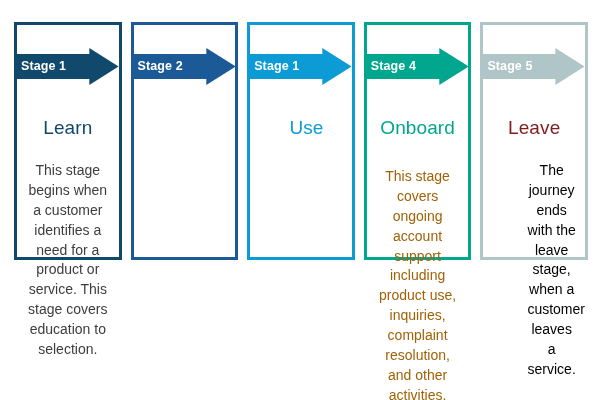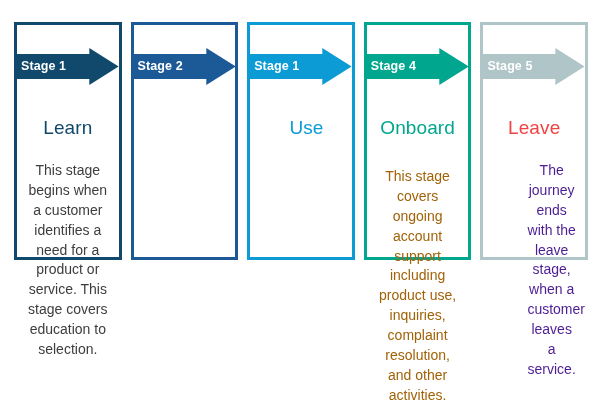--- a/index.html
+++ b/index.html
@@ -145,17 +145,17 @@
     <div class="stage-body" style="color: #a16207;">This stage covers ongoing account support including product use, inquiries, complaint resolution, and other activities.</div>
   </div>
 
   <div class="stage-column c-5" style="border-color: rgb(176, 197, 200);">
     <div class="stage-banner">
       <svg viewBox="0 0 100 37" preserveAspectRatio="none">
         <polygon points="0,6 72,6 72,0 100,18.5 72,37 72,31 0,31" fill="#b0c5c8"></polygon>
       </svg>
       <div class="stage-banner-label">Stage 5</div>
     </div>
-    <div class="stage-title t-5" style="color: #ef4444;">Leave</div>
-    <div class="stage-body" style="color: #4c1d95; padding-left: 44px;">The journey ends with the leave stage, when a customer leaves a service.</div>
+    <div class="stage-title t-5" style="color: #7f1d1d;">Leave</div>
+    <div class="stage-body" style="color: #000000; padding-left: 44px;">The journey ends with the leave stage, when a customer leaves a service.</div>
   </div>
 
 </div>
 
 </body></html>

